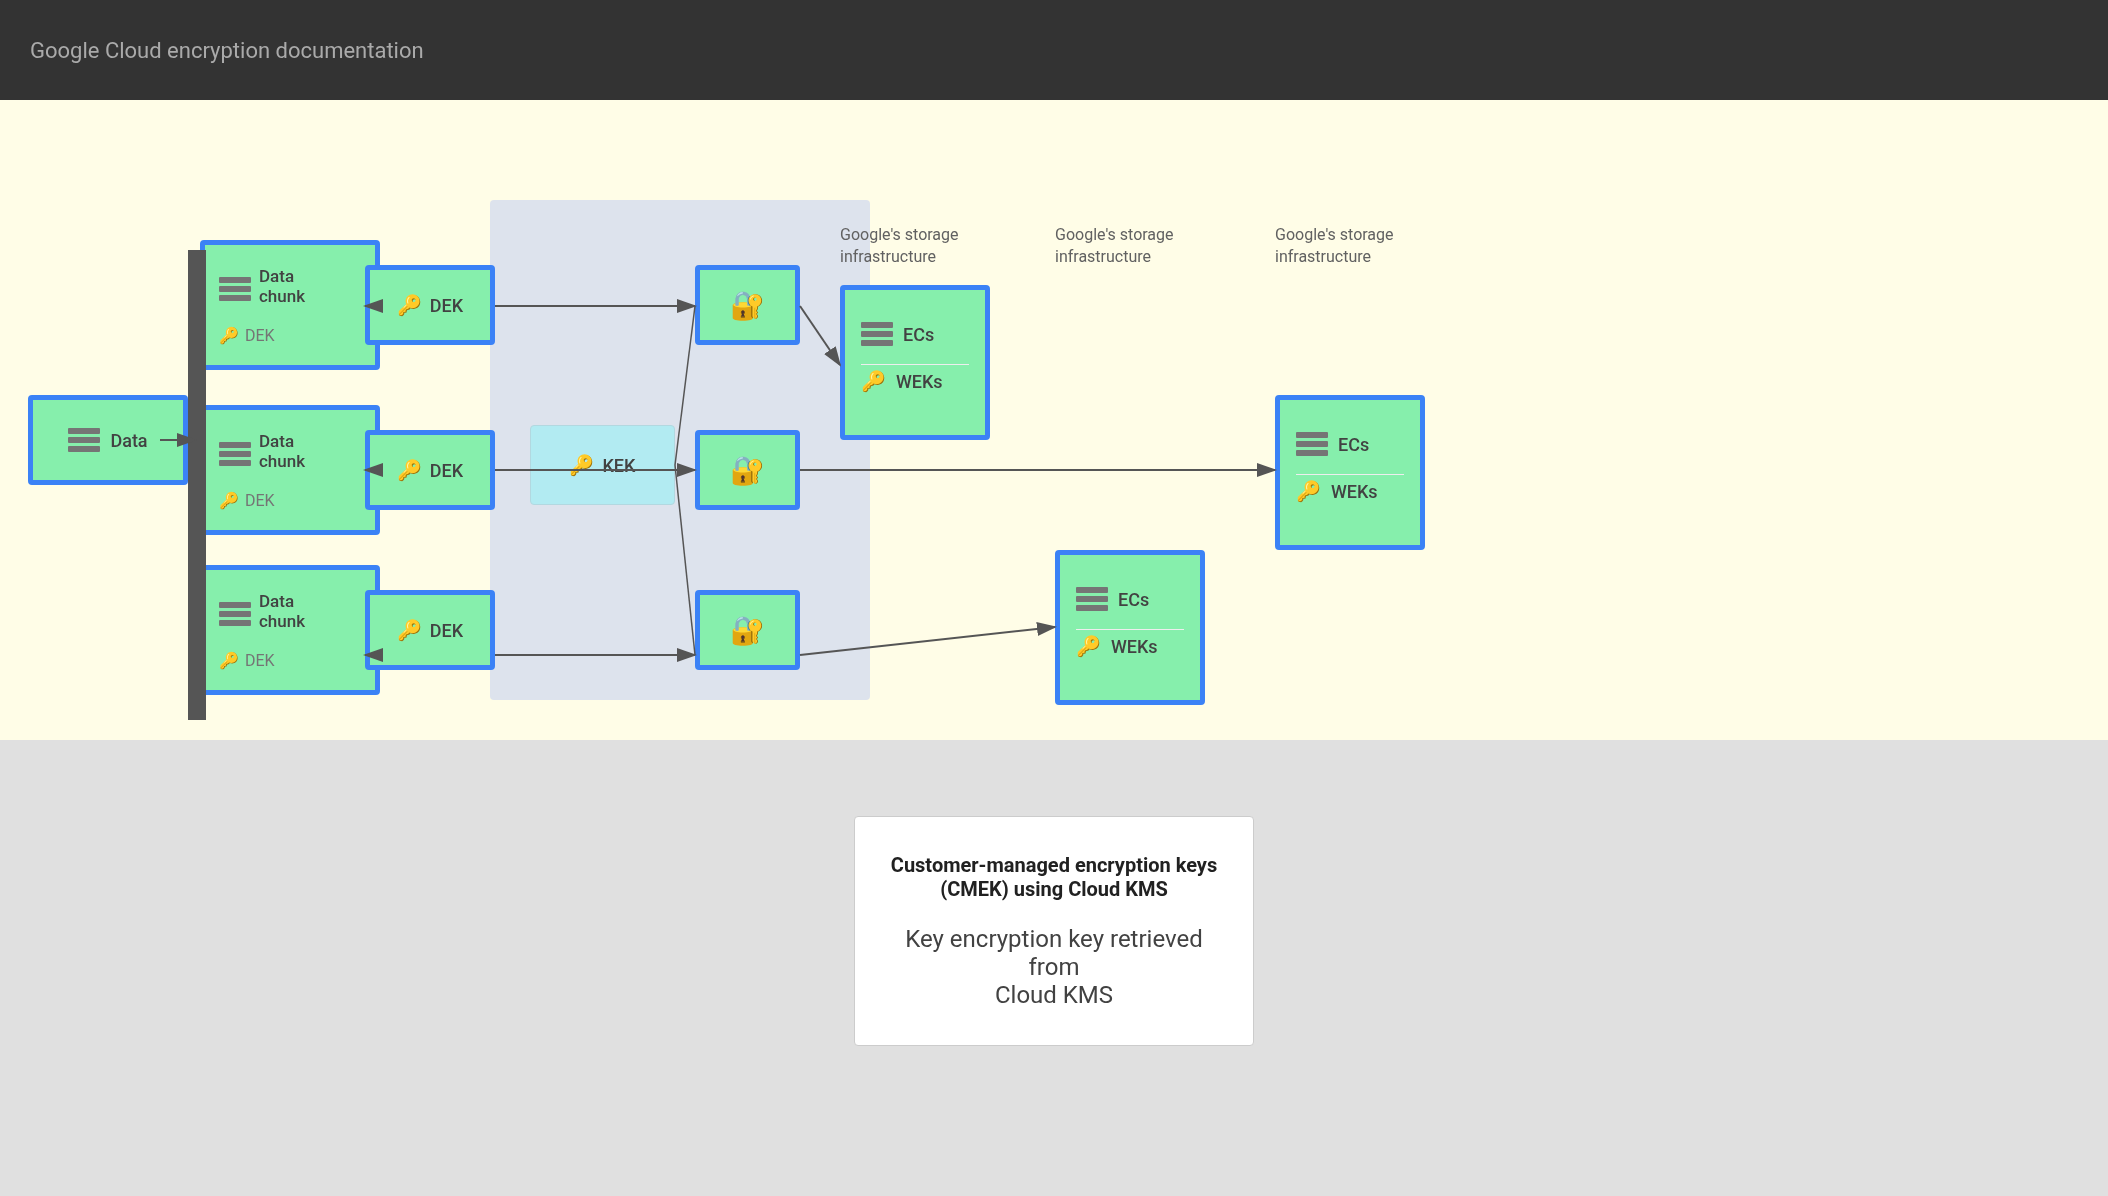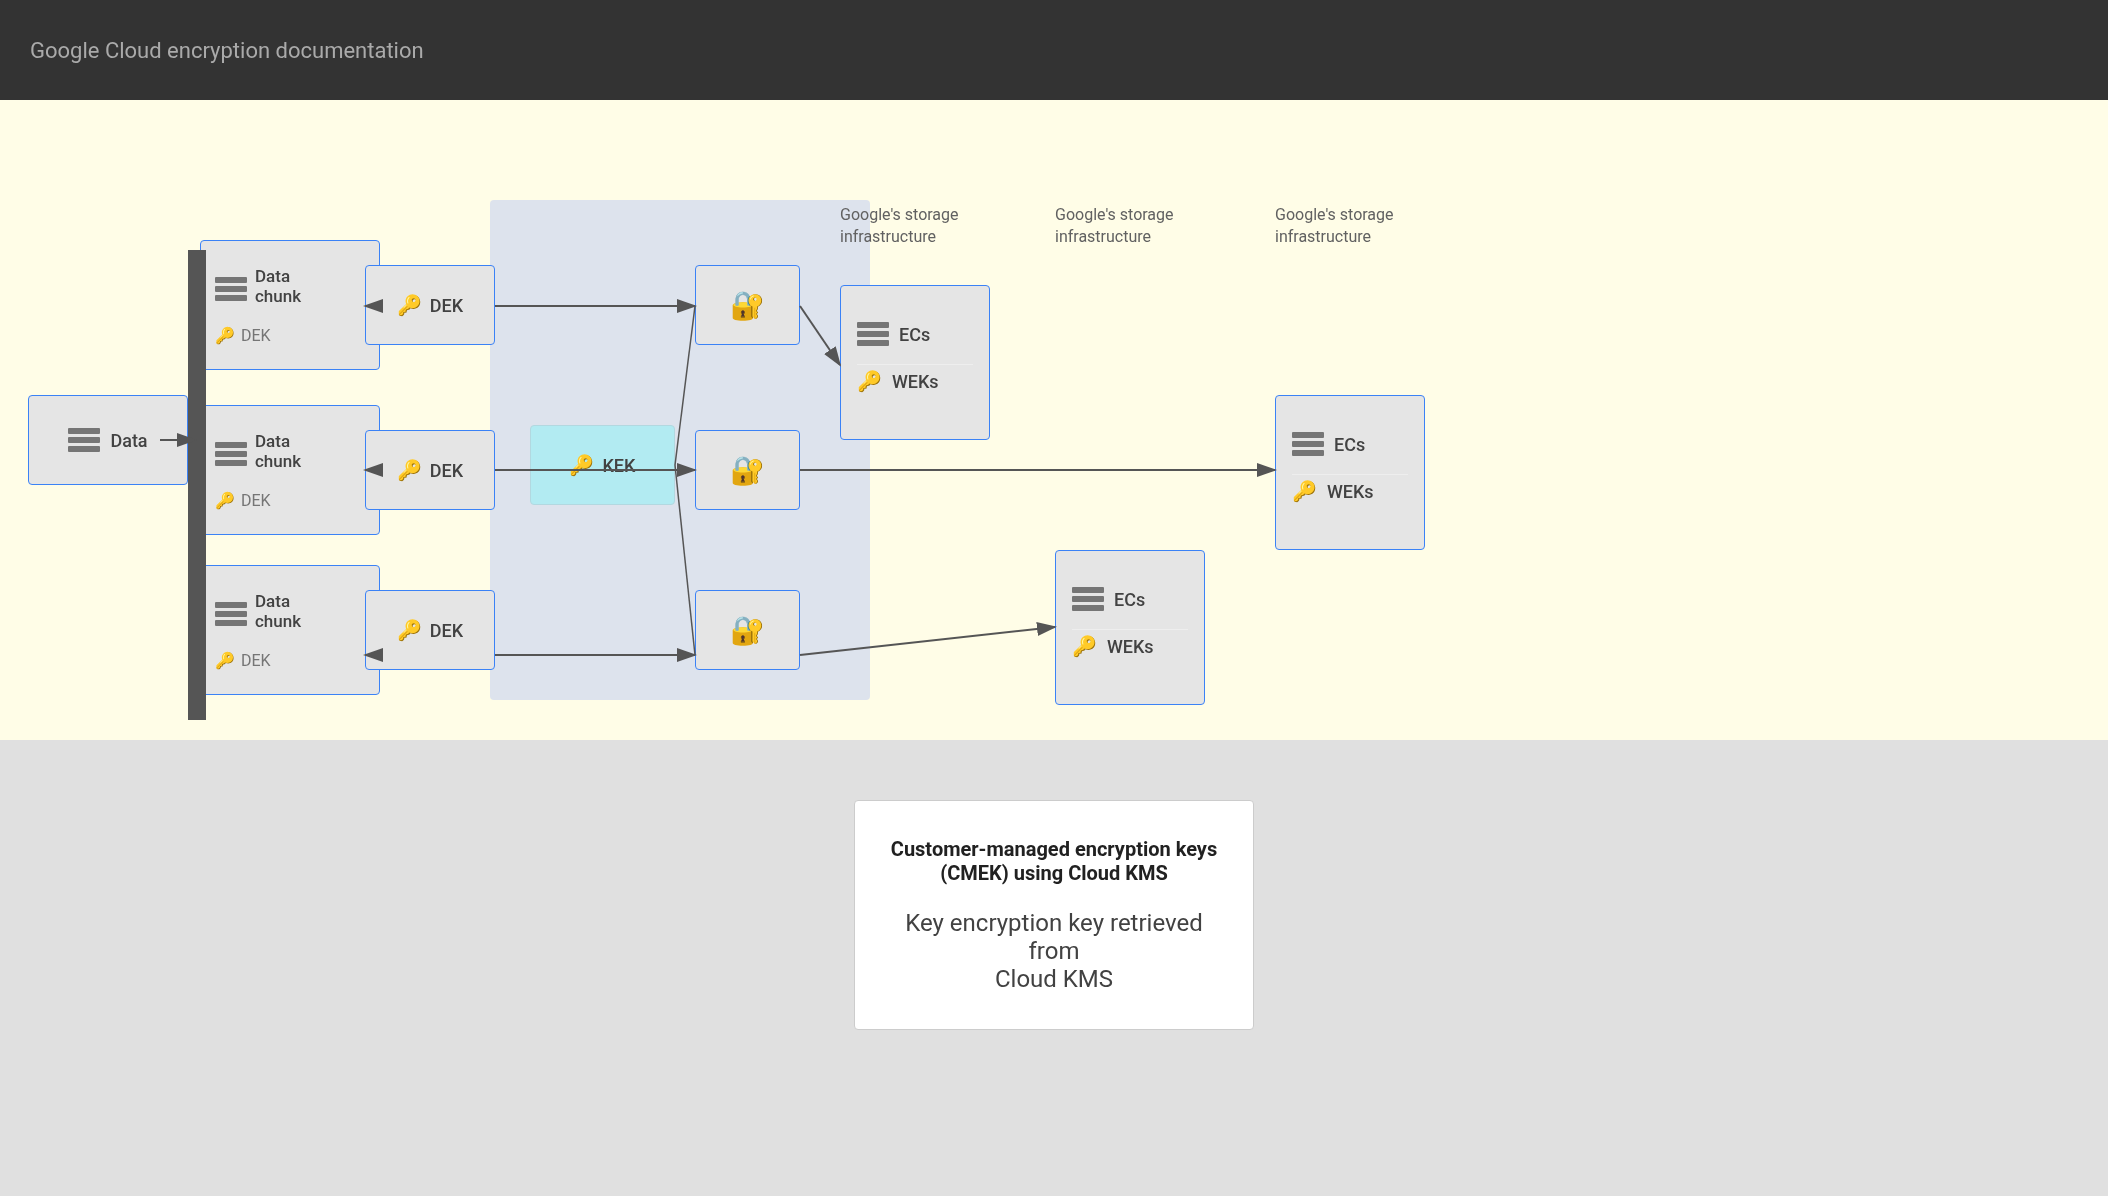--- a/index.html
+++ b/index.html
@@ -41,22 +41,22 @@
       top: 100px;
       width: 380px;
       height: 500px;
       background: #dde3ed;
       border-radius: 4px;
       z-index: 1;
     }
 
     
     .box {
-      background: #e5e5e5;
-      border: 1px solid #3b82f6;
+      background: #86efac;
+      border: 5px solid #3b82f6;
       border-radius: 4px;
       display: flex;
       flex-direction: column;
       align-items: flex-start;
       justify-content: center;
       position: absolute;
       z-index: 2;
     }
 
     
@@ -209,21 +209,21 @@
     .chunk-title {
       font-size: 17px;
       color: #424242;
       font-weight: 500;
       margin-bottom: 6px;
     }
 
     
     .infra-label {
       position: absolute;
-      top: 104px;
+      top: 124px;
       font-size: 16px;
       color: #616161;
       line-height: 1.4;
       z-index: 3;
     }
     .infra-label-1 { left: 840px; }
     .infra-label-2 { left: 1055px; }
     .infra-label-3 { left: 1275px; }
 
     
@@ -252,21 +252,21 @@
 
     
     .bottom-area {
       background: #e0e0e0;
       width: 100%;
       height: 456px;
       position: relative;
       display: flex;
       align-items: flex-start;
       justify-content: center;
-      padding-top: 60px;
+      padding-top: 76px;
     }
 
     .info-box {
       background: white;
       border: 1px solid #ccc;
       border-radius: 4px;
       width: 400px;
       padding: 36px 28px;
       text-align: center;
     }

